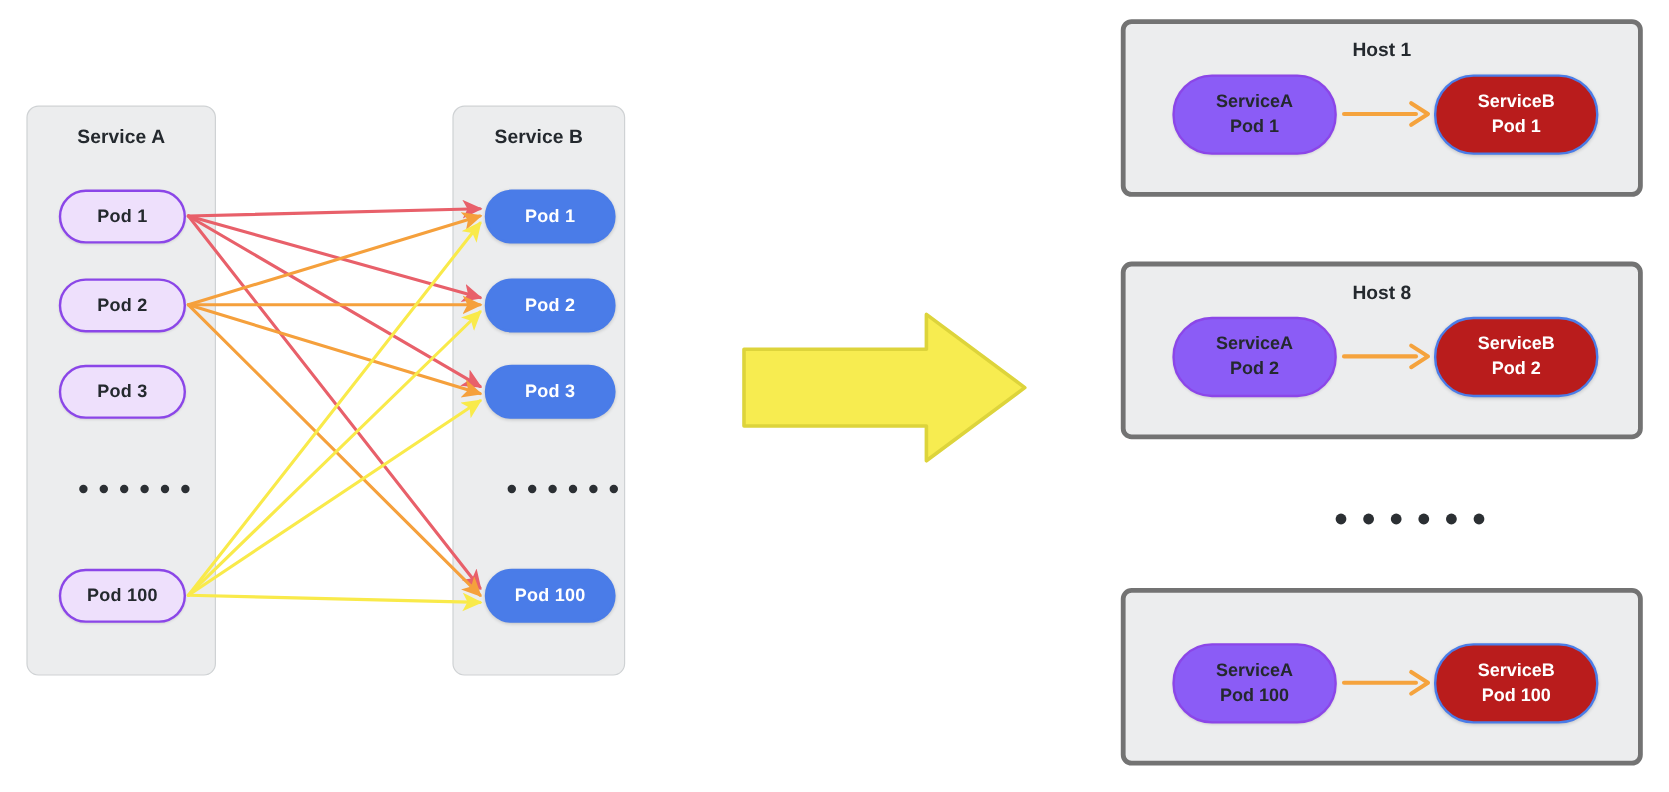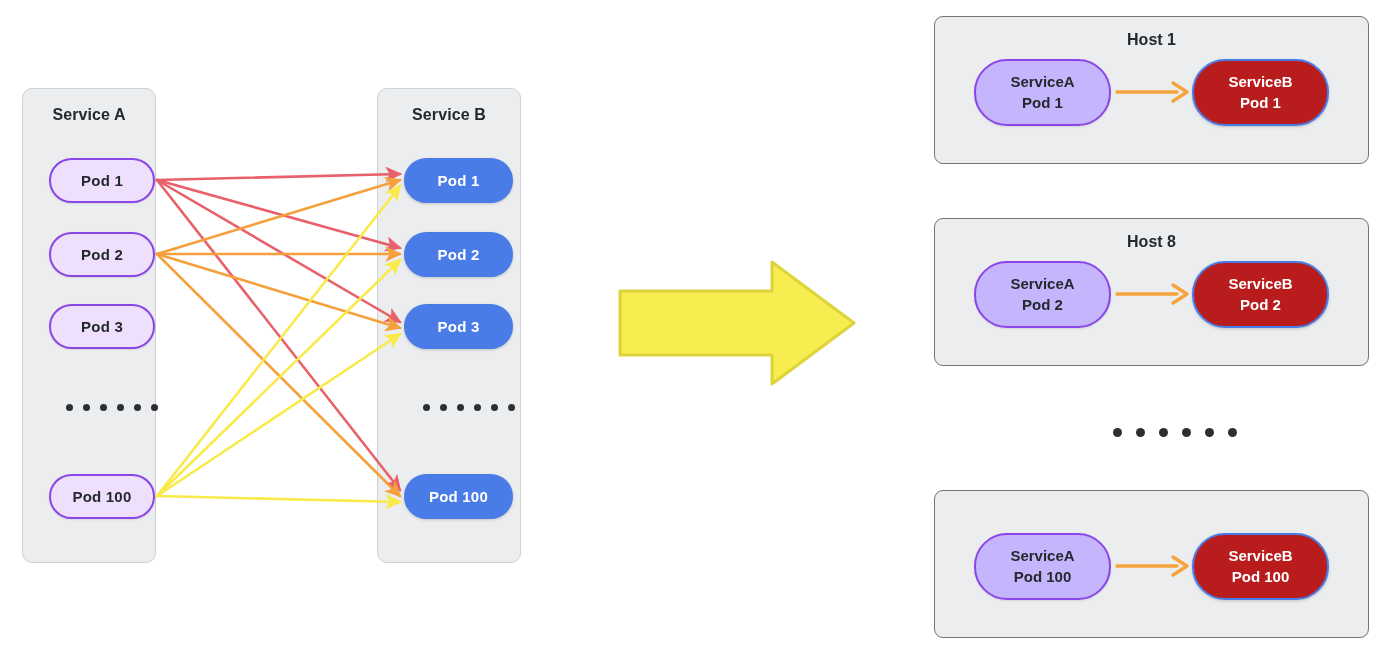--- a/index.html
+++ b/index.html
@@ -17,21 +17,21 @@
   }
 
   
   .service-panel {
     position: absolute;
     background: #ecedee;
     border: 1px solid #cfd2d4;
     border-radius: 10px;
     box-sizing: border-box;
   }
-  #service-a-panel { left: 22px;  top: 88px; width: 134px; height: 475px; }
+  #service-a-panel { left: 22px;  top: 88px; width: 158px; height: 475px; }
   #service-b-panel { left: 377px; top: 88px; width: 144px; height: 475px; }
 
   .service-title {
     position: absolute;
     left: 0;
     top: 17px;
     width: 100%;
     text-align: center;
     font-size: 16px;
     font-weight: 700;
@@ -111,21 +111,21 @@
     height: 130px;
   }
 
   
   .host-panel {
     position: absolute;
     left: 934px;
     width: 435px;
     height: 148px;
     background: #ecedee;
-    border: 1px solid #737373;
+    border: 4px solid #737373;
     border-radius: 9px;
     box-sizing: border-box;
   }
   #host-panel-0 { top: 16px; }
   #host-panel-1 { top: 218px; }
   #host-panel-2 { top: 490px; }
 
   .host-title {
     position: absolute;
     left: 0;
@@ -147,21 +147,21 @@
     display: flex;
     flex-direction: column;
     align-items: center;
     justify-content: center;
     font-size: 15px;
     font-weight: 700;
     line-height: 1.35;
   }
   .host-pod-a {
     left: 39px;
-    background: #c4b5fd;
+    background: #8b5cf6;
     border: 2px solid #8b46e8;
     color: #24292e;
     box-shadow: 0 1px 2px rgba(0,0,0,.10);
   }
   .host-pod-b {
     left: 257px;
     background: #b91c1c;
     border: 2px solid #4a7ce8;
     color: #ffffff;
     box-shadow: 0 1px 3px rgba(0,0,0,.18);

